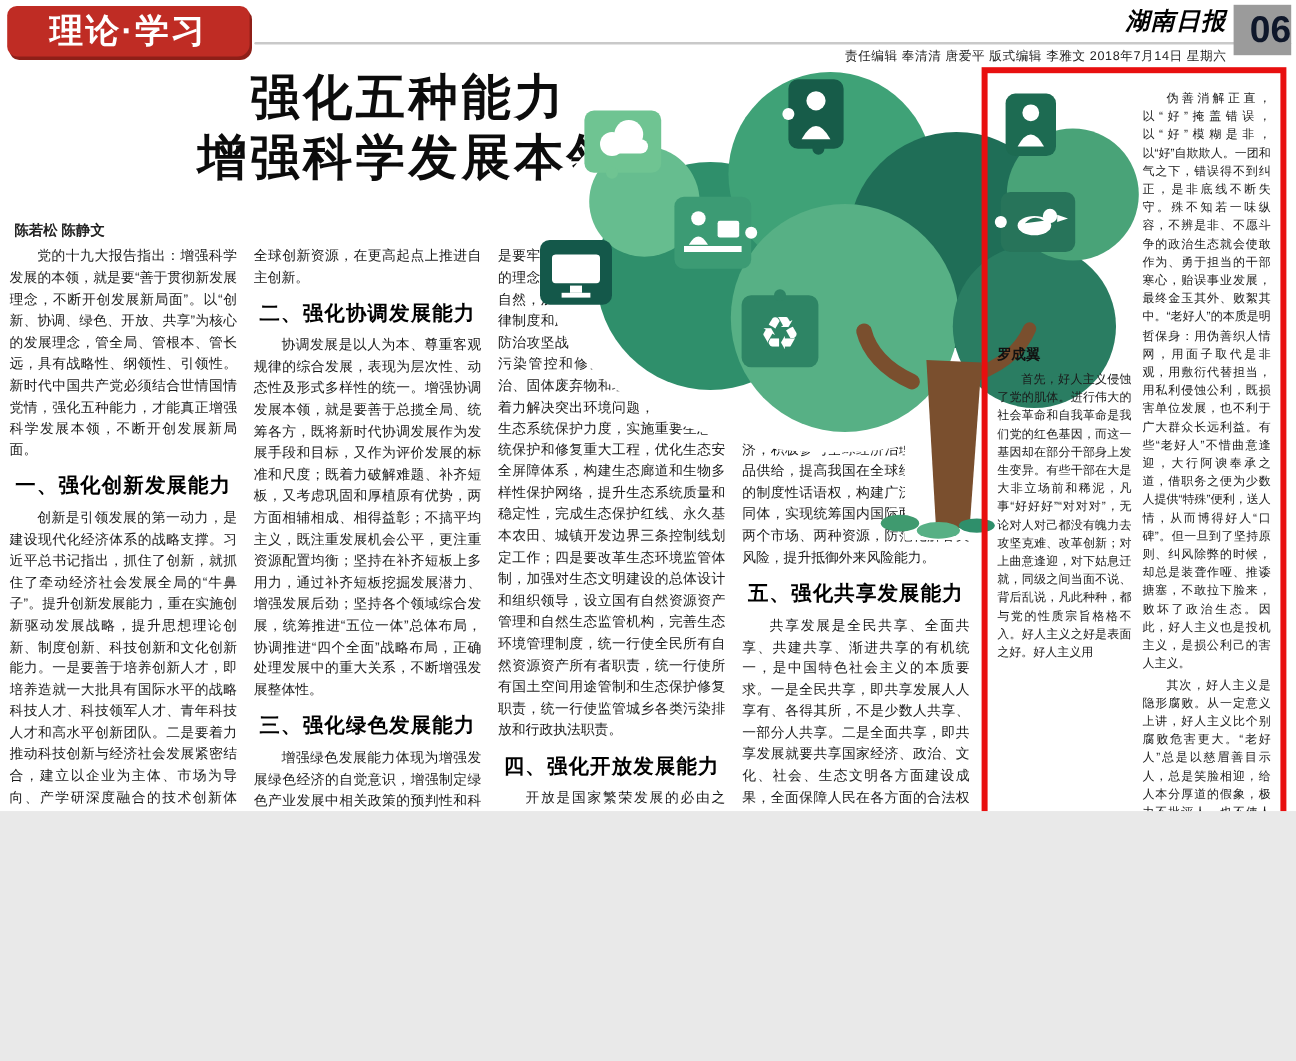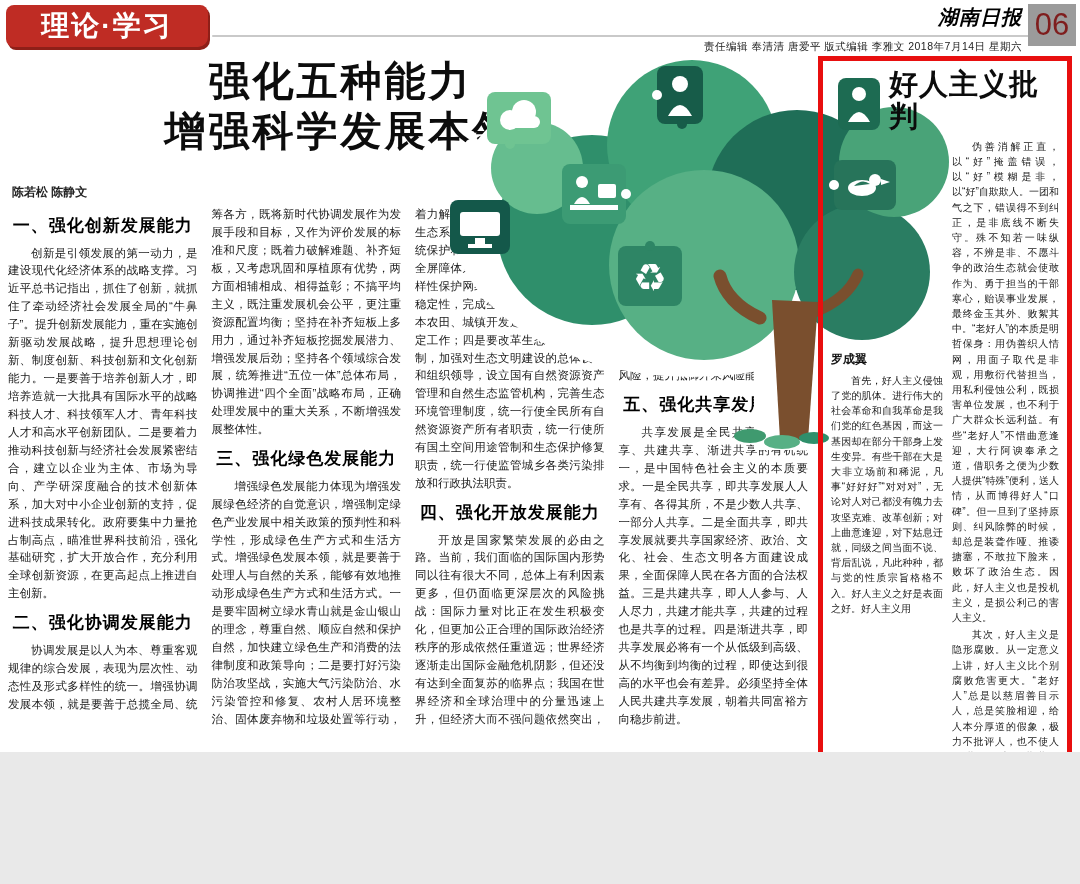--- a/index.html
+++ b/index.html
@@ -1,27 +1,27 @@
 <!DOCTYPE html>
 <html><head>
 <meta charset="utf-8">
 <style>
   html,body{margin:0;padding:0;background:#e9e9e9;}
-  .page{position:relative;width:1080px;height:752px;background:#ffffff;overflow:hidden;
+  .page{position:relative;width:1080px;height:676px;background:#ffffff;overflow:hidden;
         font-family:"Liberation Sans","DejaVu Sans",sans-serif;color:#111;}
   
   .banner{position:absolute;left:6px;top:5px;width:202px;height:42px;background:#bf2c24;
           border-radius:8px 8px 10px 8px;box-shadow:2px 3px 0 #8e1f18;
           display:flex;align-items:center;justify-content:center;}
   .banner span{color:#fff;font-size:28px;font-weight:800;letter-spacing:2px;}
   .topline{position:absolute;left:212px;top:35px;width:864px;height:2px;background:#c9c9c9;border-radius:2px;}
   .masthead{position:absolute;right:58px;top:4px;font-family:"Liberation Serif","DejaVu Serif",serif;
             font-style:italic;font-weight:700;font-size:20px;color:#000000;letter-spacing:1px;}
-  .pagenum{position:absolute;right:4px;top:4px;width:48px;height:42px;background:#9b9b9b;color:#7f1d1d;
-           font-size:31px;font-weight:400;text-align:center;line-height:42px;}
+  .pagenum{position:absolute;right:4px;top:4px;width:48px;height:42px;background:#9b9b9b;color:#0f172a;
+           font-size:31px;font-weight:700;text-align:right;line-height:42px;}
   .edition{position:absolute;right:58px;top:40px;font-size:10.5px;color:#222;letter-spacing:0.5px;white-space:nowrap;}
   
   .headline{position:absolute;left:18px;top:56px;width:645px;text-align:center;font-weight:800;
             color:#0c0c0c;line-height:1.22;letter-spacing:3px;}
   .headline .h1l{font-size:41px;}
   .headline .h2l{font-size:41px;}
   .authors{position:absolute;left:12px;top:184px;font-size:12px;font-weight:700;color:#222;}
   
   .columns{position:absolute;left:8px;top:206px;width:800px;height:560px;overflow:hidden;
            column-count:4;column-gap:14px;text-align:justify;font-size:11.5px;line-height:1.56;color:#1a1a1a;}
@@ -59,20 +59,21 @@
   <div class="pagenum">06</div>
   <div class="edition">责任编辑 奉清清 唐爱平 版式编辑 李雅文 2018年7月14日 星期六</div>
 
   <div class="headline">
     <div class="h1l">强化五种能力</div>
     <div class="h2l">增强科学发展本领</div>
   </div>
   <div class="authors">陈若松 陈静文</div>
 
   <div class="columns">
+    <p>党的十九大报告指出：增强科学发展的本领，就是要“善于贯彻新发展理念，不断开创发展新局面”。以“创新、协调、绿色、开放、共享”为核心的发展理念，管全局、管根本、管长远，具有战略性、纲领性、引领性。新时代中国共产党必须结合世情国情党情，强化五种能力，才能真正增强科学发展本领，不断开创发展新局面。</p>
     <h3>一、强化创新发展能力</h3>
     <p>创新是引领发展的第一动力，是建设现代化经济体系的战略支撑。习近平总书记指出，抓住了创新，就抓住了牵动经济社会发展全局的“牛鼻子”。提升创新发展能力，重在实施创新驱动发展战略，提升思想理论创新、制度创新、科技创新和文化创新能力。一是要善于培养创新人才，即培养造就一大批具有国际水平的战略科技人才、科技领军人才、青年科技人才和高水平创新团队。二是要着力推动科技创新与经济社会发展紧密结合，建立以企业为主体、市场为导向、产学研深度融合的技术创新体系，加大对中小企业创新的支持，促进科技成果转化。政府要集中力量抢占制高点，瞄准世界科技前沿，强化基础研究，扩大开放合作，充分利用全球创新资源，在更高起点上推进自主创新。</p>
     <h3>二、强化协调发展能力</h3>
     <p>协调发展是以人为本、尊重客观规律的综合发展，表现为层次性、动态性及形式多样性的统一。增强协调发展本领，就是要善于总揽全局、统筹各方，既将新时代协调发展作为发展手段和目标，又作为评价发展的标准和尺度；既着力破解难题、补齐短板，又考虑巩固和厚植原有优势，两方面相辅相成、相得益彰；不搞平均主义，既注重发展机会公平，更注重资源配置均衡；坚持在补齐短板上多用力，通过补齐短板挖掘发展潜力、增强发展后劲；坚持各个领域综合发展，统筹推进“五位一体”总体布局，协调推进“四个全面”战略布局，正确处理发展中的重大关系，不断增强发展整体性。</p>
     <h3>三、强化绿色发展能力</h3>
     <p>增强绿色发展能力体现为增强发展绿色经济的自觉意识，增强制定绿色产业发展中相关政策的预判性和科学性，形成绿色生产方式和生活方式。增强绿色发展本领，就是要善于处理人与自然的关系，能够有效地推动形成绿色生产方式和生活方式。一是要牢固树立绿水青山就是金山银山的理念，尊重自然、顺应自然和保护自然，加快建立绿色生产和消费的法律制度和政策导向；二是要打好污染防治攻坚战，实施大气污染防治、水污染管控和修复、农村人居环境整治、固体废弃物和垃圾处置等行动，着力解决突出环境问题；三是要加大生态系统保护力度，实施重要生态系统保护和修复重大工程，优化生态安全屏障体系，构建生态廊道和生物多样性保护网络，提升生态系统质量和稳定性，完成生态保护红线、永久基本农田、城镇开发边界三条控制线划定工作；四是要改革生态环境监管体制，加强对生态文明建设的总体设计和组织领导，设立国有自然资源资产管理和自然生态监管机构，完善生态环境管理制度，统一行使全民所有自然资源资产所有者职责，统一行使所有国土空间用途管制和生态保护修复职责，统一行使监管城乡各类污染排放和行政执法职责。</p>
     <h3>四、强化开放发展能力</h3>
     <p>开放是国家繁荣发展的必由之路。当前，我们面临的国际国内形势同以往有很大不同，总体上有利因素更多，但仍面临更深层次的风险挑战：国际力量对比正在发生积极变化，但更加公正合理的国际政治经济秩序的形成依然任重道远；世界经济逐渐走出国际金融危机阴影，但还没有达到全面复苏的临界点；我国在世界经济和全球治理中的分量迅速上升，但经济大而不强问题依然突出，把经济实力转化为国际制度性权力还需时日。强化开放发展能力，就要坚持引进来和走出去并重、引资和引技引智并举，发展更高层次的开放型经济，积极参与全球经济治理和公共产品供给，提高我国在全球经济治理中的制度性话语权，构建广泛的利益共同体，实现统筹国内国际两个大局、两个市场、两种资源，防范化解各类风险，提升抵御外来风险能力。</p>
     <h3>五、强化共享发展能力</h3>
     <p>共享发展是全民共享、全面共享、共建共享、渐进共享的有机统一，是中国特色社会主义的本质要求。一是全民共享，即共享发展人人享有、各得其所，不是少数人共享、一部分人共享。二是全面共享，即共享发展就要共享国家经济、政治、文化、社会、生态文明各方面建设成果，全面保障人民在各方面的合法权益。三是共建共享，即人人参与、人人尽力，共建才能共享，共建的过程也是共享的过程。四是渐进共享，即共享发展必将有一个从低级到高级、从不均衡到均衡的过程，即使达到很高的水平也会有差异。必须坚持全体人民共建共享发展，朝着共同富裕方向稳步前进。</p>
@@ -143,21 +144,20 @@
 
     <circle cx="215" cy="45" r="5" fill="#fff"></circle>
     <circle cx="240" cy="74" r="5" fill="#175c49"></circle>
     <circle cx="184" cy="144" r="5" fill="#fff"></circle>
     <circle cx="208" cy="196" r="5" fill="#2e8565"></circle>
     <circle cx="68" cy="94" r="5" fill="#6fc492"></circle>
     <circle cx="392" cy="135" r="5" fill="#fff"></circle>
   </svg>
 
   <div class="redbox">
-    <div class="boxtitle">好人主义批判</div>
     <div class="boxcols">
       <div class="bleft">
         <div class="boxauthor">罗成翼</div>
         <p>首先，好人主义侵蚀了党的肌体。进行伟大的社会革命和自我革命是我们党的红色基因，而这一基因却在部分干部身上发生变异。有些干部在大是大非立场前和稀泥，凡事“好好好”“对对对”，无论对人对己都没有魄力去攻坚克难、改革创新；对上曲意逢迎，对下姑息迁就，同级之间当面不说、背后乱说，凡此种种，都与党的性质宗旨格格不入。好人主义之好是表面之好。好人主义用</p>
       </div>
       <div class="bright">
         <p>伪善消解正直，以“好”掩盖错误，以“好”模糊是非，以“好”自欺欺人。一团和气之下，错误得不到纠正，是非底线不断失守。殊不知若一味纵容，不辨是非、不愿斗争的政治生态就会使敢作为、勇于担当的干部寒心，贻误事业发展，最终金玉其外、败絮其中。“老好人”的本质是明哲保身：用伪善织人情网，用面子取代是非观，用敷衍代替担当，用私利侵蚀公利，既损害单位发展，也不利于广大群众长远利益。有些“老好人”不惜曲意逢迎，大行阿谀奉承之道，借职务之便为少数人提供“特殊”便利，送人情，从而博得好人“口碑”。但一旦到了坚持原则、纠风除弊的时候，却总是装聋作哑、推诿搪塞，不敢拉下脸来，败坏了政治生态。因此，好人主义也是投机主义，是损公利己的害人主义。</p>
         <p>其次，好人主义是隐形腐败。从一定意义上讲，好人主义比个别腐败危害更大。“老好人”总是以慈眉善目示人，总是笑脸相迎，给人本分厚道的假象，极力不批评人，也不使人难堪，很容易蒙蔽群众，使大家以为是真好人。好人主义就如同肌体中的病毒，会给一个单位带来全局性损害，久而久之，事业会受损，生态会逐次恶化，其危害无异于慢性自杀。</p>
 
       </div>

